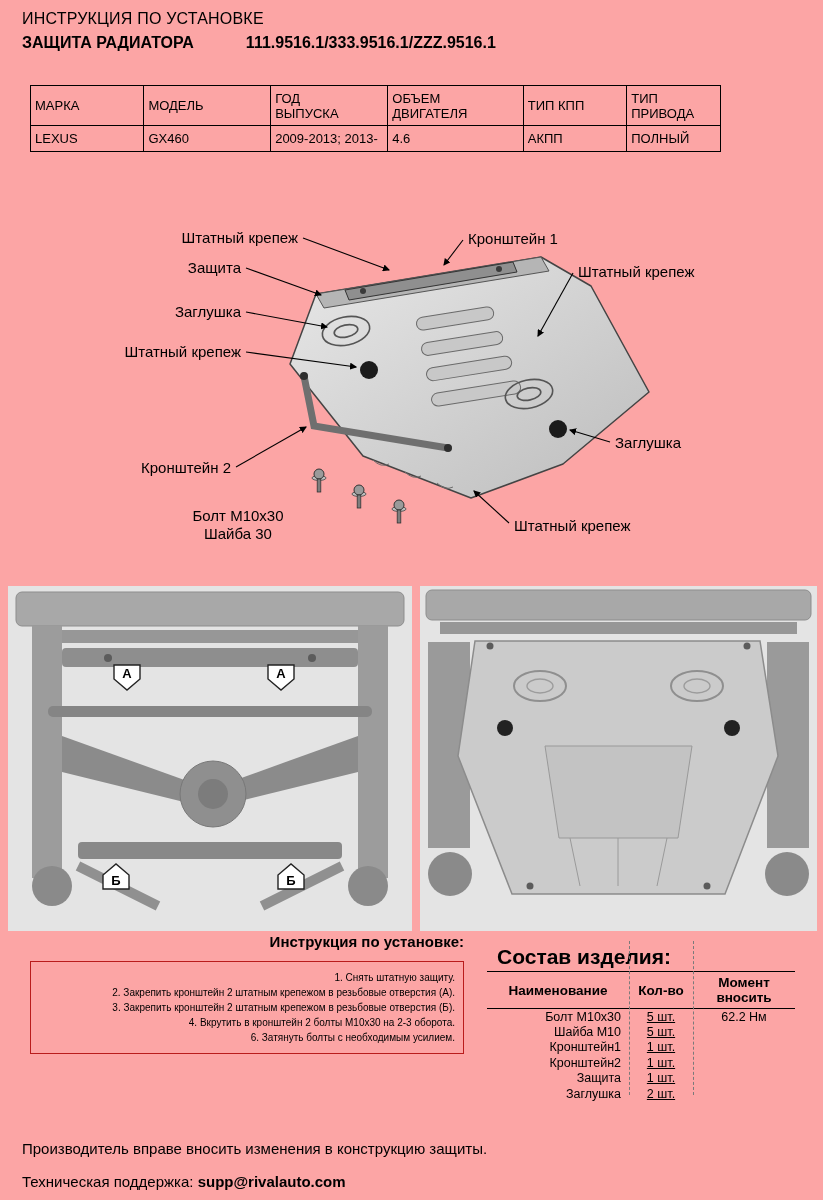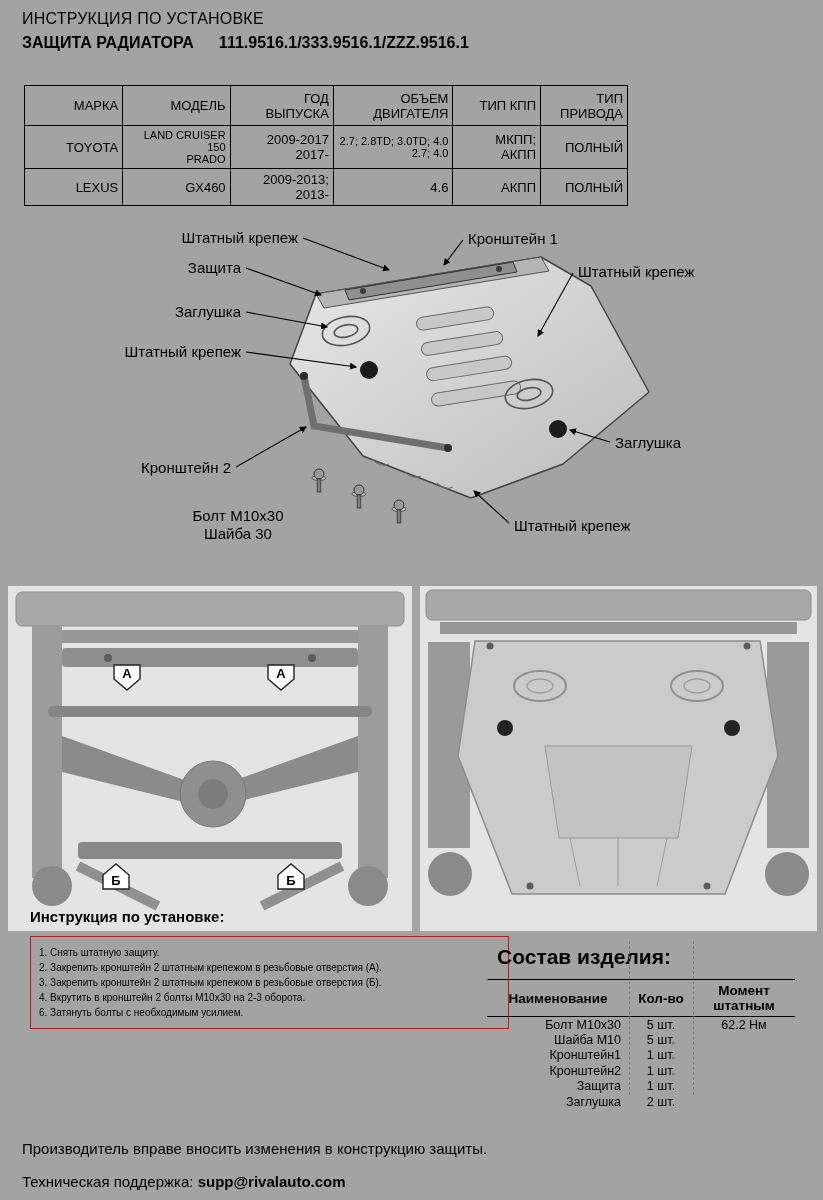--- a/index.html
+++ b/index.html
@@ -3,31 +3,31 @@
 <meta charset="utf-8">
 <style>
   * { margin:0; padding:0; box-sizing:border-box; }
   html,body { background:#ffffff; }
   body {
     width:823px; height:1200px;
     font-family:"Liberation Sans", sans-serif;
     color:#000;
     position:relative;
   }
-  .page { position:relative; width:823px; height:1200px; background:#a3a3a3; overflow:hidden; }
+  .page { position:relative; width:823px; height:1200px; background:#fca5a5; overflow:hidden; }
 
   
   .header { position:absolute; top:10px; left:22px; }
   .header .title { font-size:16px; letter-spacing:.2px; }
-  .header .subrow { margin-top:6px; display:flex; gap:25px; font-size:16px; font-weight:bold; }
+  .header .subrow { margin-top:6px; display:flex; gap:52px; font-size:16px; font-weight:bold; }
 
   
   table.spec {
-    position:absolute; top:85px; left:24px; width:604px;
-    border-collapse:collapse; text-align:right; font-size:13px;
+    position:absolute; top:85px; left:30px; width:691px;
+    border-collapse:collapse; text-align:left; font-size:13px;
   }
   table.spec th, table.spec td {
     border:1px solid #000; white-space:pre-line; vertical-align:middle;
     padding:3px 4px; font-weight:normal;
   }
   table.spec th { height:40px; }
   table.spec td { height:26px; }
   table.spec td.small { font-size:11px; }
 
   
@@ -35,39 +35,39 @@
   .diagram-wrap svg { width:823px; height:352px; display:block; }
   .callout-text { font-size:15px; fill:#000; font-family:"Liberation Sans", sans-serif; }
 
   
   .photoL { position:absolute; top:586px; left:8px; width:404px; height:345px; }
   .photoR { position:absolute; top:586px; left:420px; width:397px; height:345px; }
   .photoL svg, .photoR svg { width:100%; height:100%; display:block; }
   .marker-text { font-size:13px; font-weight:bold; fill:#000; font-family:"Liberation Sans", sans-serif; }
 
   
-  .instr { position:absolute; top:908px; left:30px; width:479px; }
+  .instr { position:absolute; top:933px; left:30px; width:434px;text-align:right; }
   .instr .blocktitle { font-size:15px; font-weight:bold; }
   .steps {
     margin-top:11px; border:1px solid #b91c1c; padding:8px 8px;
     font-size:10px; line-height:1.5;
   }
 
   
   .parts-block { position:absolute; top:945px; left:487px; width:308px; height:150px; }
   .parts-block .blocktitle { font-size:21px; font-weight:bold; padding-left:10px; }
   .vline { position:absolute; top:-4px; bottom:0; border-left:1px dashed #7a7a7a; }
-  table.parts { width:100%; border-collapse:collapse; margin-top:10px; }
+  table.parts { width:100%; border-collapse:collapse; margin-top:2px; }
   table.parts th {
     border-top:1.5px solid #000; border-bottom:1.5px solid #000;
     font-size:13.5px; font-weight:bold; padding:3px 2px; text-align:center;
   }
   table.parts td { font-size:12.5px; padding:0 8px; height:15.5px; }
   table.parts td.name { text-align:right; }
-  table.parts td.qty { text-align:center; }
+  table.parts td.qty { text-align:center;text-decoration:underline; }
   table.parts td.torque { text-align:center; }
 
   
   .footer { position:absolute; left:22px; top:1140px; font-size:15px; }
   .footer .support { margin-top:16px; }
   .footer .email { font-weight:bold; }
 </style>
 </head>
 <body>
 
@@ -98,31 +98,20 @@
 ВЫПУСКА</th>
         <th>ОБЪЕМ
 ДВИГАТЕЛЯ</th>
         <th>ТИП КПП</th>
         <th>ТИП
 ПРИВОДА</th>
       </tr>
     </thead>
     <tbody>
       <tr>
-        <td>TOYOTA</td>
-        <td class="small">LAND CRUISER 150
-PRADO</td>
-        <td>2009-2017
-2017-</td>
-        <td class="small">2.7; 2.8TD; 3.0TD; 4.0
-2.7; 4.0</td>
-        <td>МКПП; АКПП</td>
-        <td>ПОЛНЫЙ</td>
-      </tr>
-      <tr>
         <td>LEXUS</td>
         <td>GX460</td>
         <td>2009-2013; 2013-</td>
         <td>4.6</td>
         <td>АКПП</td>
         <td>ПОЛНЫЙ</td>
       </tr>
     </tbody>
   </table>
 
@@ -311,21 +300,21 @@
     <table class="parts">
       <colgroup>
           <col style="width:142px">
           <col style="width:64px">
           <col style="width:102px">
         </colgroup>
       <thead>
         <tr>
           <th>Наименование</th>
           <th>Кол-во</th>
-          <th>Момент штатным</th>
+          <th>Момент вносить</th>
         </tr>
       </thead>
       <tbody>
         <tr>
           <td class="name">Болт М10х30</td>
           <td class="qty">5 шт.</td>
           <td class="torque">62.2 Нм</td>
         </tr>
         <tr>
           <td class="name">Шайба М10</td>

